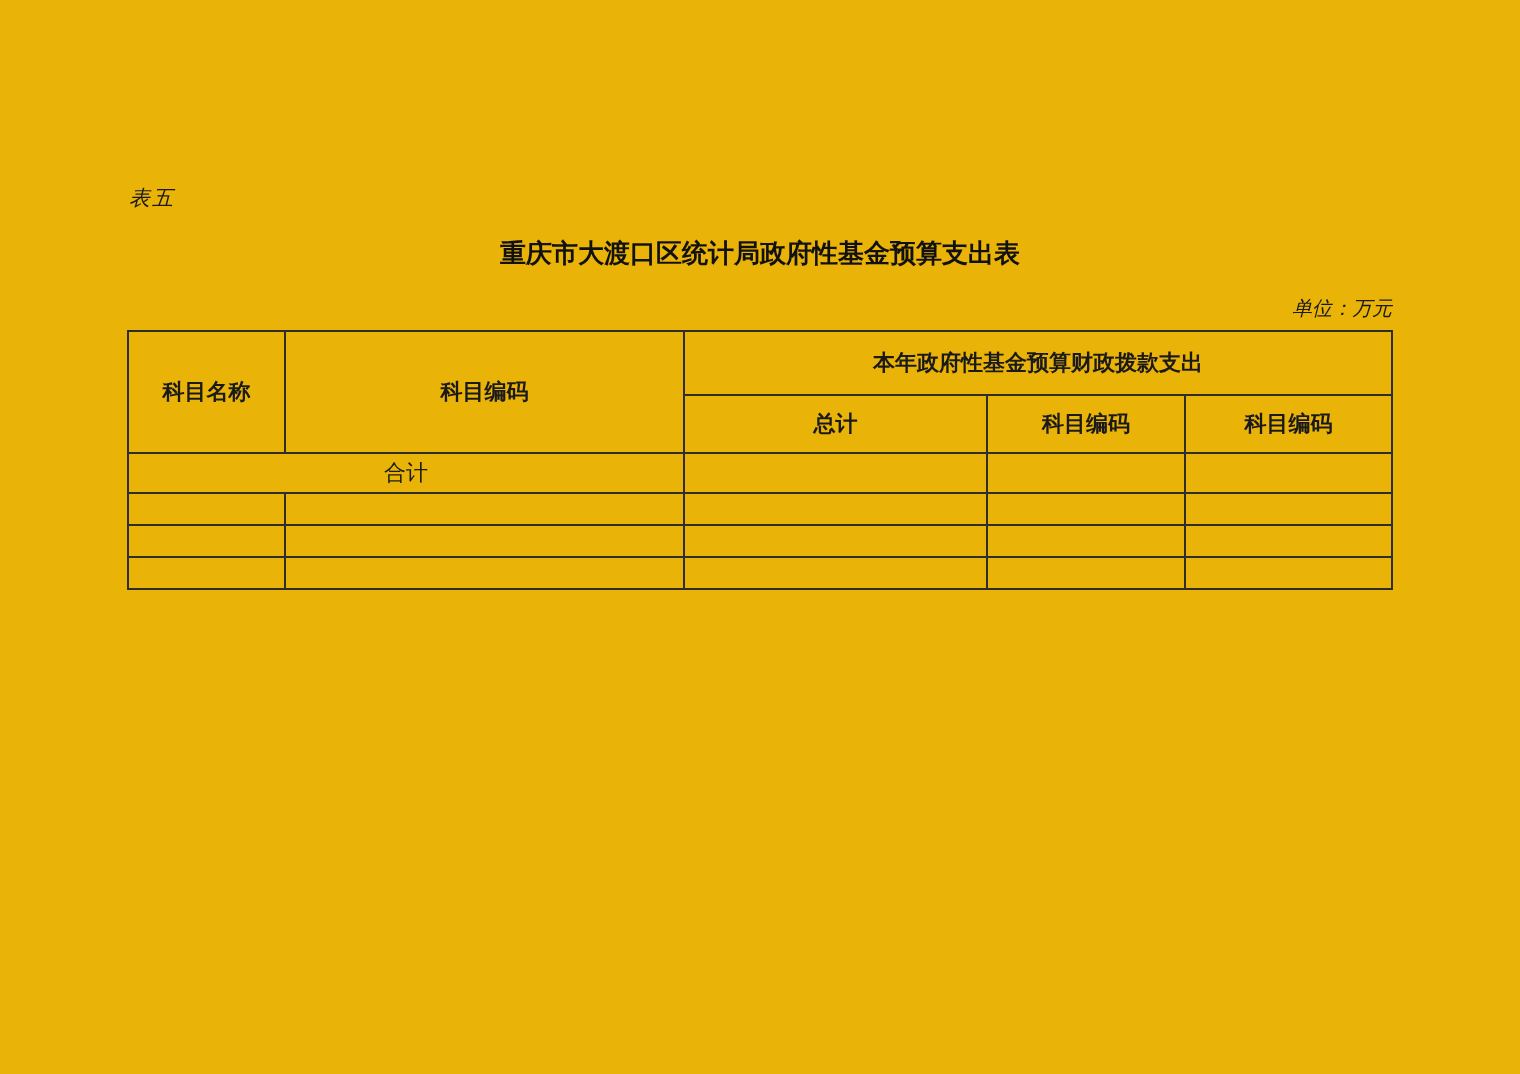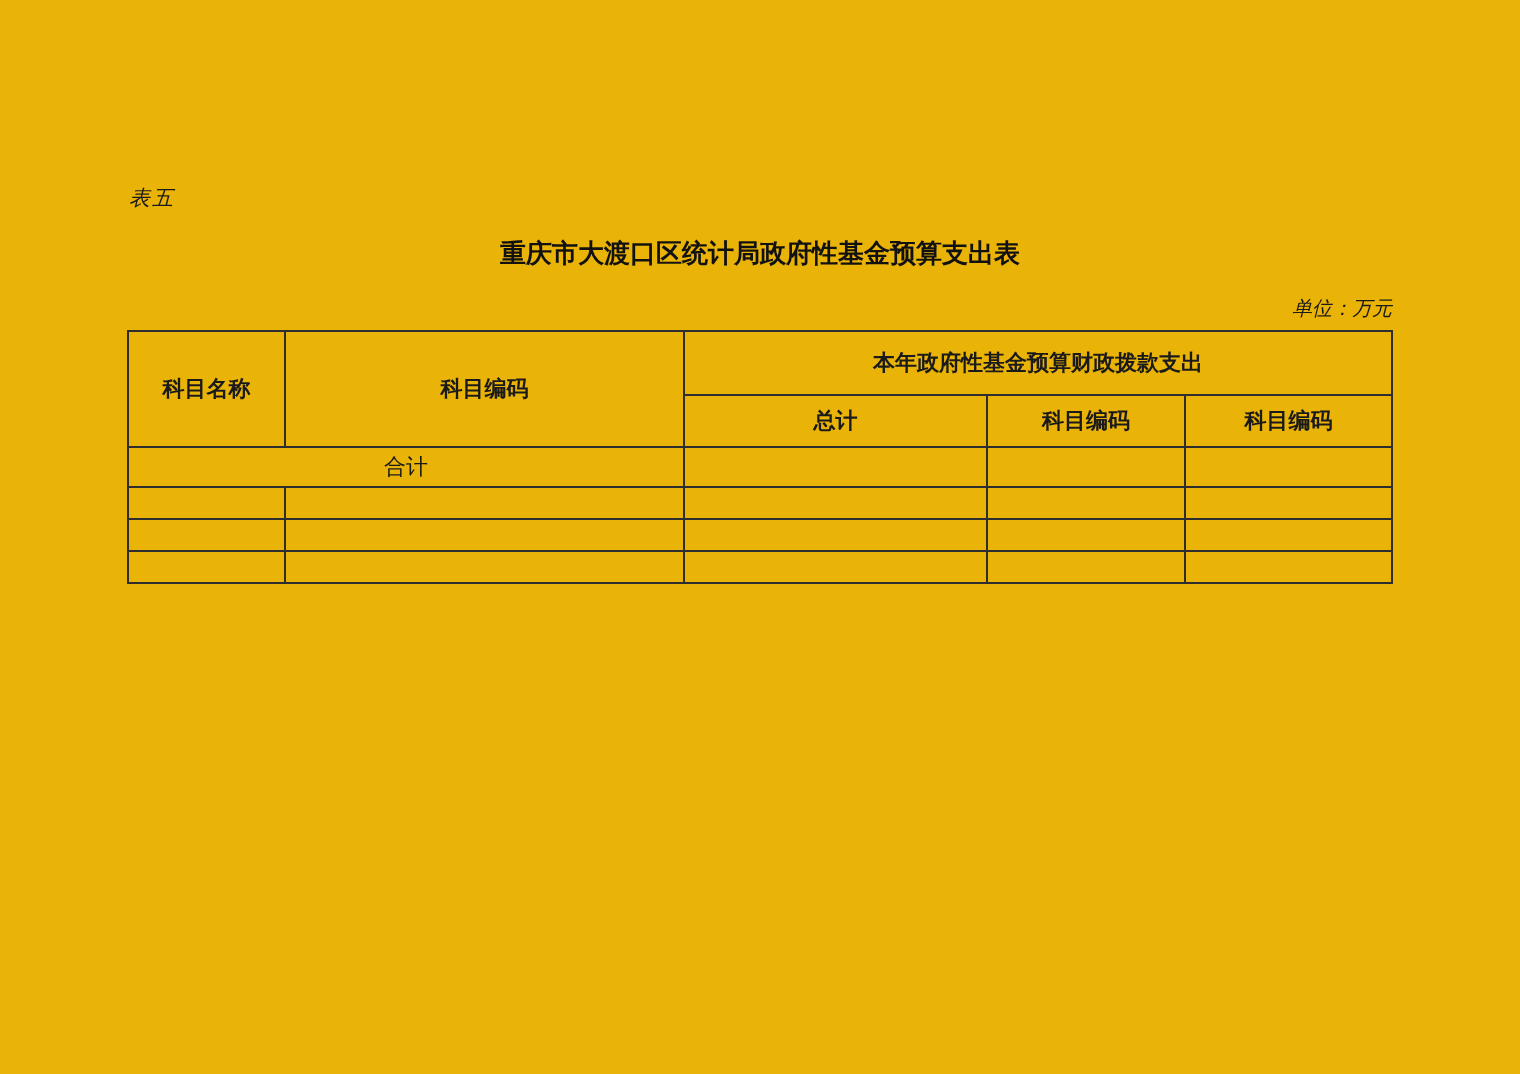--- a/index.html
+++ b/index.html
@@ -70,21 +70,21 @@
   table.budget-table td {
     border: 2px solid #2e2e2e;
     text-align: center;
     vertical-align: middle;
     font-size: 22px;
     color: #1a1a1a;
     overflow: hidden;
   }
 
   tr.header-row-1 td { height: 64px; }
-  tr.header-row-2 td { height: 52px; }
+  tr.header-row-2 td { height: 58px; }
   tr.summary-row td  { height: 40px; }
   tr.data-row td     { height: 32px; }
 
   td.th {
     font-weight: bold;
     color: #141414;
   }
 
   tr.summary-row td.summary-label {
     font-weight: normal;

